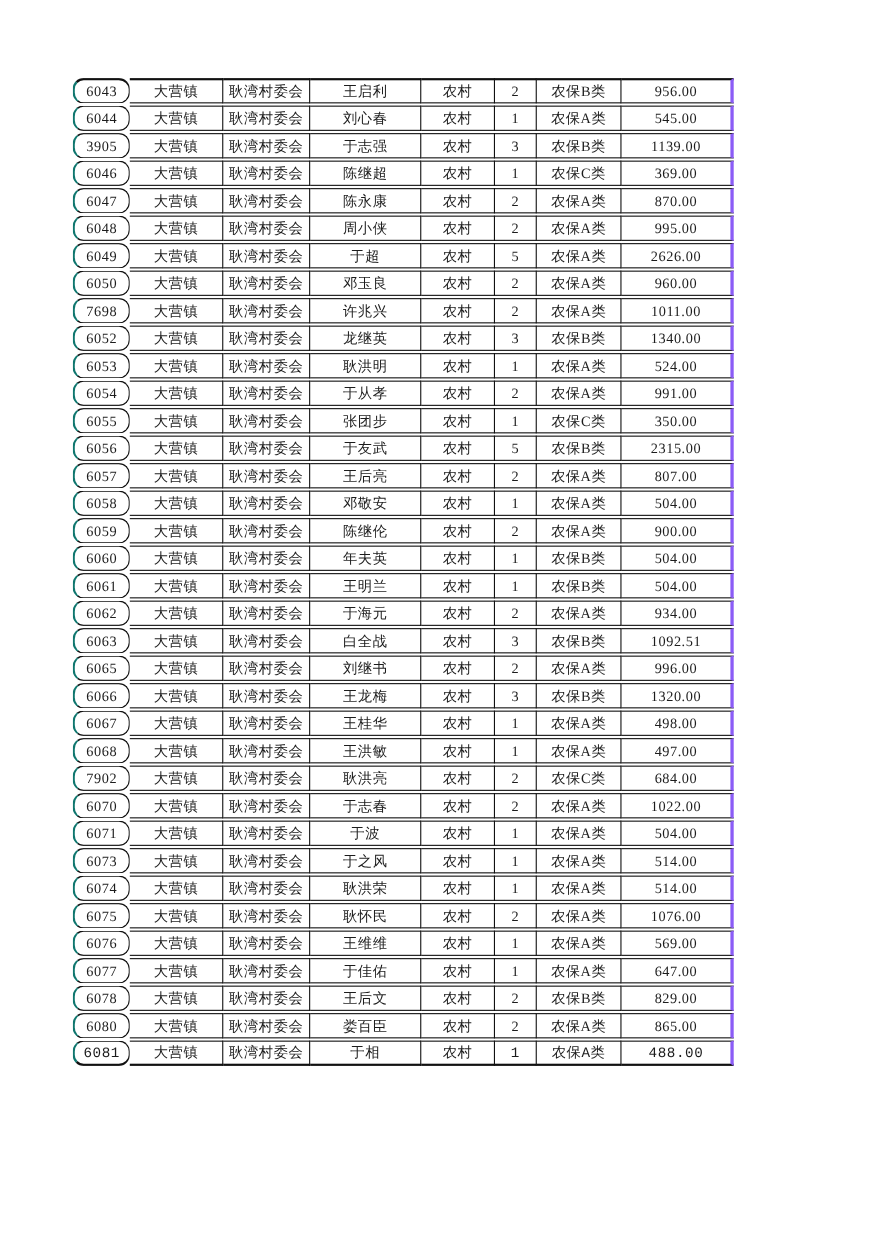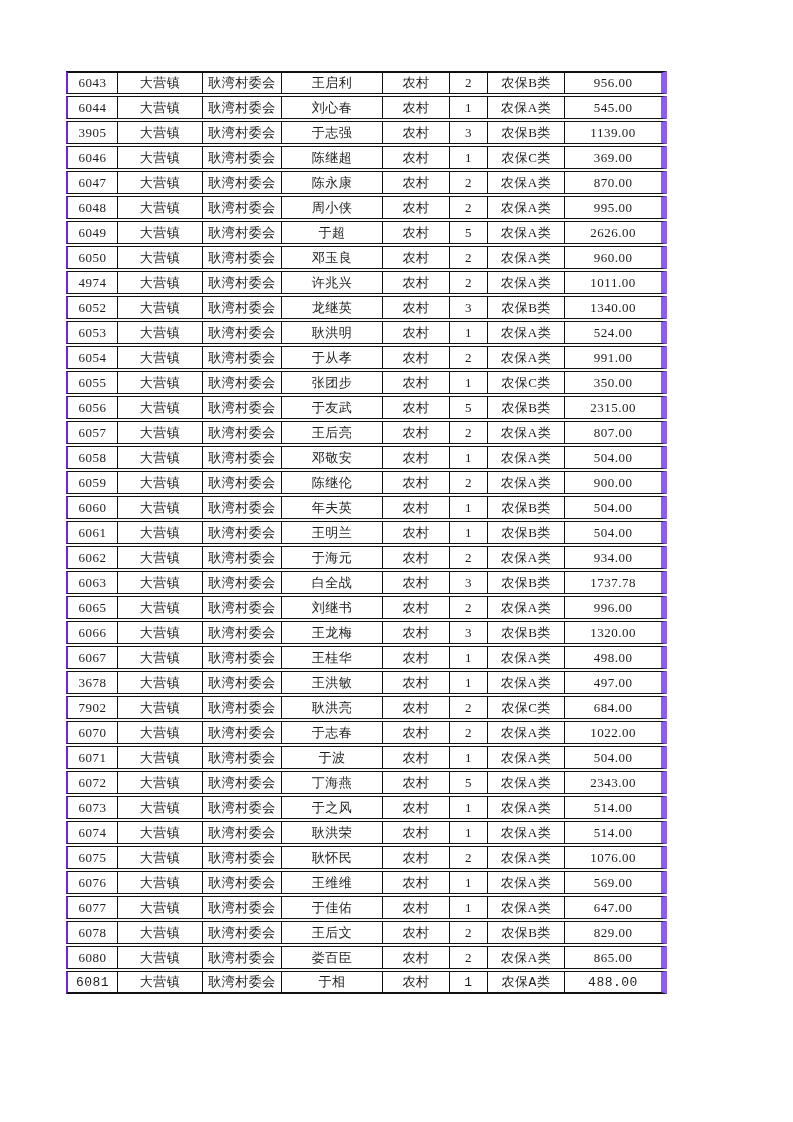--- a/index.html
+++ b/index.html
@@ -37,22 +37,22 @@
     padding: 0 2px;
     text-align: center;
     vertical-align: middle;
     border-top: 1px solid #111111;
     border-bottom: 1px solid #111111;
     border-right: 1px solid #111111;
     overflow: hidden;
     white-space: nowrap;
     letter-spacing: 0.5px;
   }
-  table.roster td:first-child { border-left: 2px solid #6d28d9; }
-  table.roster td:last-child  { border-right: 6px solid #8b5cf6; }
+  table.roster td:first-child { border-left: 2px solid #0f766e; border-radius: 10px; }
+  table.roster td:last-child  { border-right: 3px solid #8b5cf6; }
   table.roster tr:first-child td { border-top: 2px solid #111111; }
   table.roster tr:last-child td  { border-bottom: 2px solid #111111; font-family: Liberation Mono, monospace; }
 
   col.c-serial   { width: 52px; }
   col.c-town     { width: 85px; }
   col.c-village  { width: 79px; }
   col.c-name     { width: 101px; }
   col.c-res      { width: 67px; }
   col.c-count    { width: 38px; }
   col.c-cat      { width: 77px; }
@@ -148,21 +148,21 @@
           <td>6050</td>
           <td>大营镇</td>
           <td>耿湾村委会</td>
           <td>邓玉良</td>
           <td>农村</td>
           <td>2</td>
           <td>农保A类</td>
           <td>960.00</td>
         </tr>
         <tr>
-          <td>4974</td>
+          <td>7698</td>
           <td>大营镇</td>
           <td>耿湾村委会</td>
           <td>许兆兴</td>
           <td>农村</td>
           <td>2</td>
           <td>农保A类</td>
           <td>1011.00</td>
         </tr>
         <tr>
           <td>6052</td>
@@ -275,21 +275,21 @@
           <td>934.00</td>
         </tr>
         <tr>
           <td>6063</td>
           <td>大营镇</td>
           <td>耿湾村委会</td>
           <td>白全战</td>
           <td>农村</td>
           <td>3</td>
           <td>农保B类</td>
-          <td>1737.78</td>
+          <td>1092.51</td>
         </tr>
         <tr>
           <td>6065</td>
           <td>大营镇</td>
           <td>耿湾村委会</td>
           <td>刘继书</td>
           <td>农村</td>
           <td>2</td>
           <td>农保A类</td>
           <td>996.00</td>
@@ -308,21 +308,21 @@
           <td>6067</td>
           <td>大营镇</td>
           <td>耿湾村委会</td>
           <td>王桂华</td>
           <td>农村</td>
           <td>1</td>
           <td>农保A类</td>
           <td>498.00</td>
         </tr>
         <tr>
-          <td>3678</td>
+          <td>6068</td>
           <td>大营镇</td>
           <td>耿湾村委会</td>
           <td>王洪敏</td>
           <td>农村</td>
           <td>1</td>
           <td>农保A类</td>
           <td>497.00</td>
         </tr>
         <tr>
           <td>7902</td>
@@ -346,30 +346,20 @@
         </tr>
         <tr>
           <td>6071</td>
           <td>大营镇</td>
           <td>耿湾村委会</td>
           <td>于波</td>
           <td>农村</td>
           <td>1</td>
           <td>农保A类</td>
           <td>504.00</td>
-        </tr>
-        <tr>
-          <td>6072</td>
-          <td>大营镇</td>
-          <td>耿湾村委会</td>
-          <td>丁海燕</td>
-          <td>农村</td>
-          <td>5</td>
-          <td>农保A类</td>
-          <td>2343.00</td>
         </tr>
         <tr>
           <td>6073</td>
           <td>大营镇</td>
           <td>耿湾村委会</td>
           <td>于之风</td>
           <td>农村</td>
           <td>1</td>
           <td>农保A类</td>
           <td>514.00</td>

